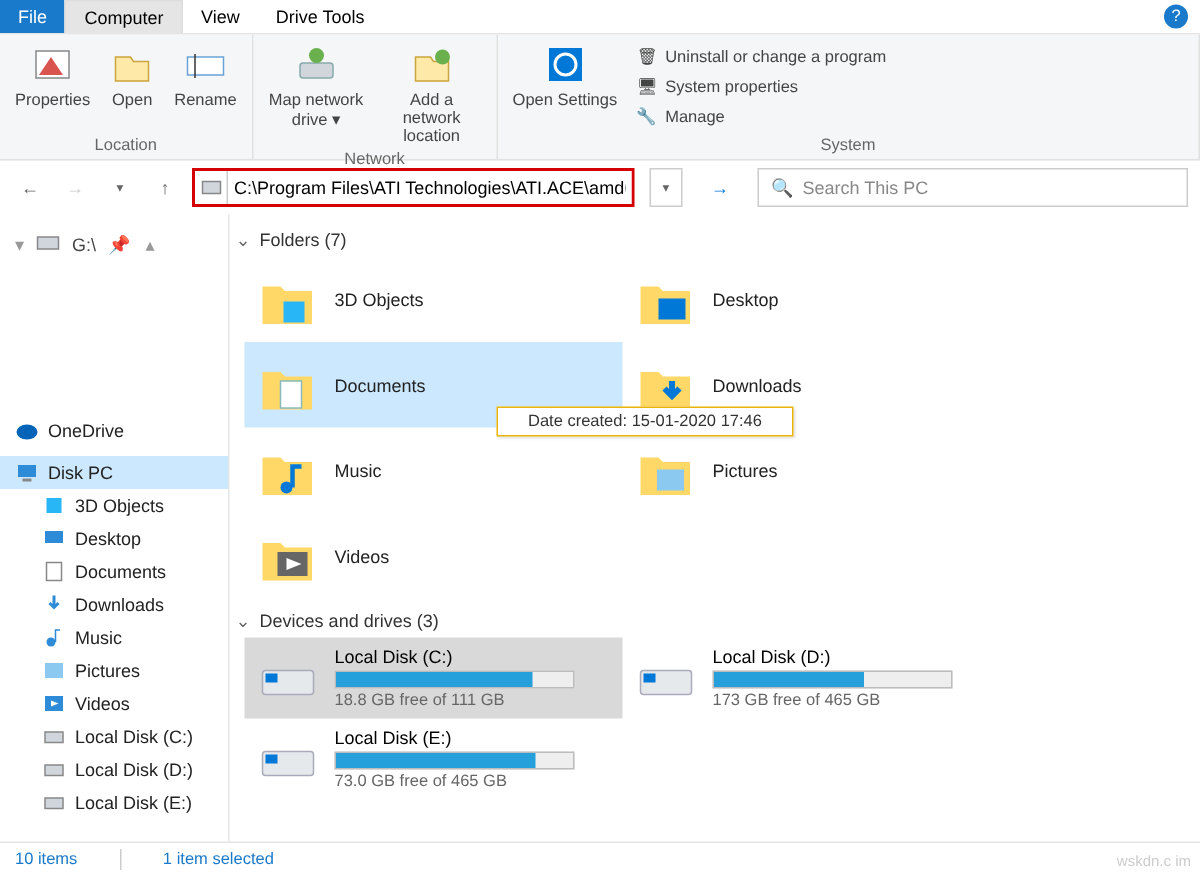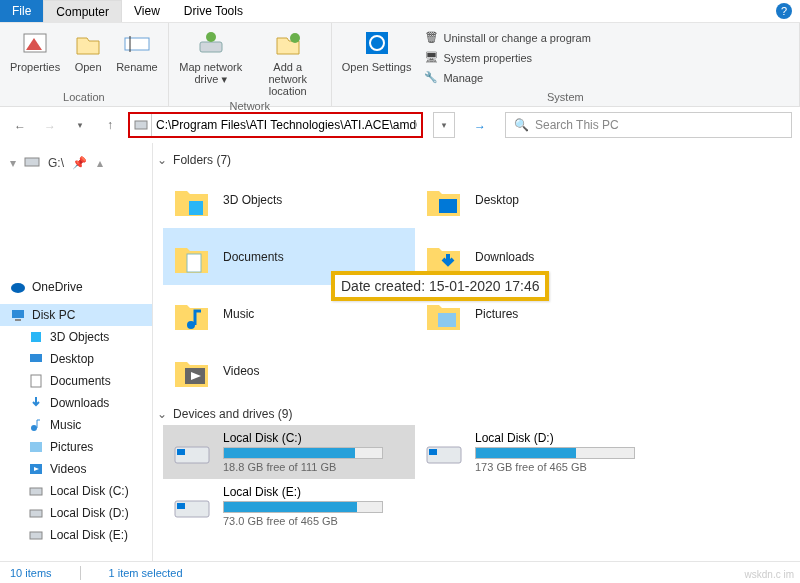--- a/index.html
+++ b/index.html
@@ -55,21 +55,21 @@
 
 .drive-row { display:flex; flex-wrap:wrap; padding-left:6px;}
 .drive-item { width:252px; display:flex; gap:10px; padding:6px 8px;}
 .drive-item.sel { background:#d9d9d9; }
 .drive-icon { width:42px; height:42px; display:flex; align-items:center; justify-content:center;}
 .drive-info { display:flex; flex-direction:column; gap:2px; flex:1;}
 .drive-bar { width:160px; height:12px; border:1px solid #bcbcbc; background:#eee; position:relative;}
 .drive-bar .fill { position:absolute; left:0; top:0; bottom:0; background:#26a0da;}
 .drive-free { font-size:11px; color:#666;}
 
-.tooltip { position:absolute; background:#fff; border:4px solid #eab308; padding:3px 6px; font-size:14px; color:#333; box-shadow:1px 1px 2px rgba(0,0,0,.15);}
+.tooltip { position:absolute; background:#fff; border:1px solid #eab308; padding:3px 20px; font-size:11px; color:#333; box-shadow:1px 1px 2px rgba(0,0,0,.15);}
 
 
 .status { height:22px; border-top:1px solid #e5e5e5; display:flex; align-items:center; padding:0 10px; gap:28px; font-size:11px; color:#1979ca;}
 .status .sep { width:1px; height:14px; background:#ccc;}
 .watermark { position:absolute; right:6px; bottom:3px; font-size:10px; color:#ccc;}
 </style>
 </head>
 <body>
 
 <div class="title-tabs">
@@ -384,21 +384,21 @@
             </svg>
           </div>
           <div class="name">Videos</div>
         </div>
       </div>
 
     <div class="tooltip" style="left:178px; top:128px">Date created: 15-01-2020 17:46</div>
 
     <div class="section-head" style="margin-top:4px">
       <span class="chev">⌄</span>
-      <span>Devices and drives (9)</span>
+      <span>Devices and drives (3)</span>
     </div>
     <div class="drive-row" id="drive-row">
         <div class="drive-item sel">
           <div class="drive-icon">
             <svg width="42" height="42">
               <rect x="4" y="16" width="34" height="16" rx="2" fill="#e5e9ec" stroke="#aab"></rect>
               <rect x="6" y="18" width="8" height="6" fill="#0078d7"></rect>
             </svg>
           </div>
           <div class="drive-info">

